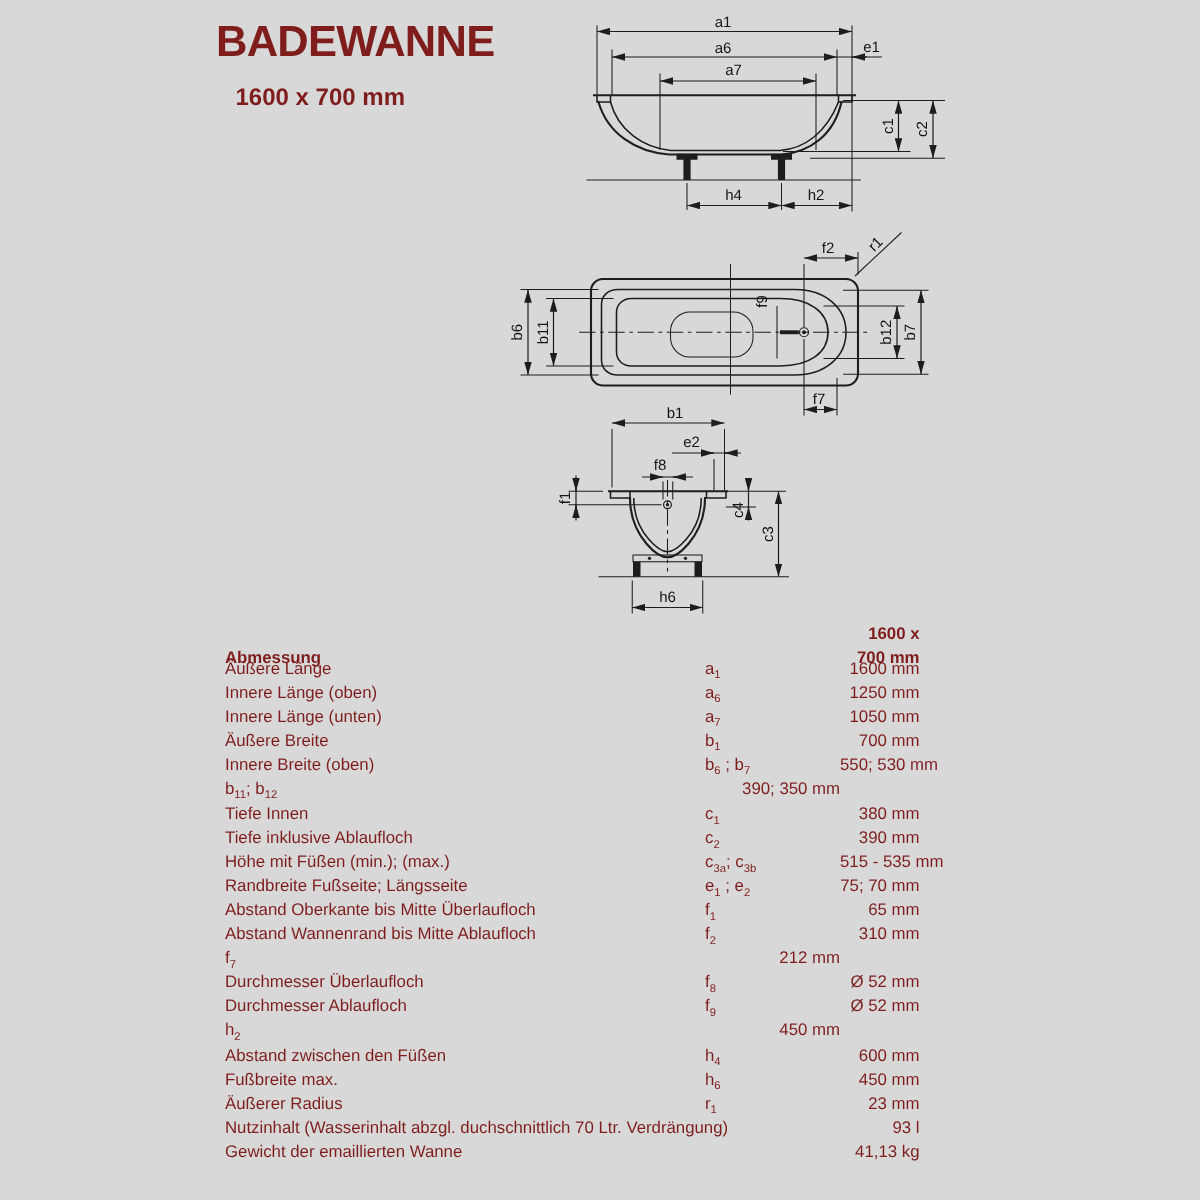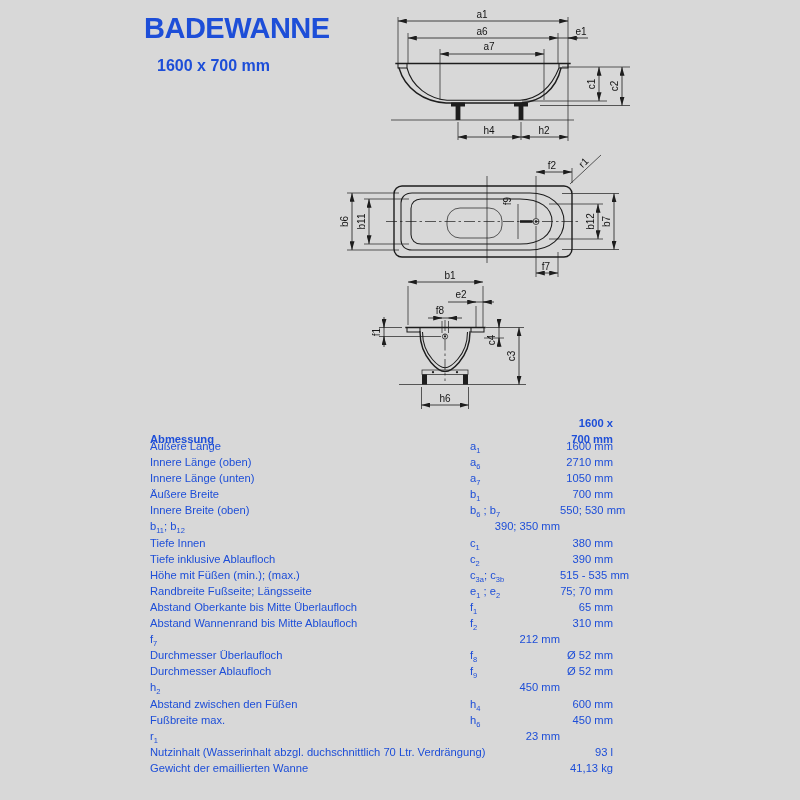--- a/index.html
+++ b/index.html
@@ -1,17 +1,17 @@
 <!DOCTYPE html>
 <html><head>
 <meta charset="utf-8">
 <style>
   html,body{margin:0;padding:0;}
   #canvas{position:relative;width:800px;height:800px;background:#d8d8d8;overflow:hidden;
-          font-family:"Liberation Sans",sans-serif;color:#1d4ed8;}
+          font-family:"Liberation Sans",sans-serif;color:#7f1d1d;}
   #title{position:absolute;left:144px;top:12px;font-size:29px;font-weight:bold;letter-spacing:-0.5px;}
   #subtitle{position:absolute;left:157px;top:57px;font-size:16px;font-weight:bold;}
   #drawings{position:absolute;left:0;top:0;width:800px;height:420px;}
   svg text{font-family:"Liberation Sans",sans-serif;font-size:10px;fill:#141414;text-anchor:middle;}
   .ol{stroke:#1d1d1d;stroke-width:1.4;fill:none;stroke-linecap:square;}
   .ml{stroke:#1d1d1d;stroke-width:1.05;fill:none;}
   .dl{stroke:#1d1d1d;stroke-width:0.8;fill:none;}
   .tl{stroke:#1d1d1d;stroke-width:0.7;fill:none;}
   .cl{stroke:#1d1d1d;stroke-width:0.7;fill:none;stroke-dasharray:11 3 2.5 3;}
   .fil{fill:#1d1d1d;stroke:none;}
@@ -210,21 +210,21 @@
     </div>
     <div>
         <div class="trow">
           <div class="tlabel">Äußere Länge</div>
           <div class="tsym">a<sub>1</sub></div>
           <div class="tval">1600 mm</div>
         </div>
         <div class="trow">
           <div class="tlabel">Innere Länge (oben)</div>
           <div class="tsym">a<sub>6</sub></div>
-          <div class="tval">2710 mm</div>
+          <div class="tval">1250 mm</div>
         </div>
         <div class="trow">
           <div class="tlabel">Innere Länge (unten)</div>
           <div class="tsym">a<sub>7</sub></div>
           <div class="tval">1050 mm</div>
         </div>
         <div class="trow">
           <div class="tlabel">Äußere Breite</div>
           <div class="tsym">b<sub>1</sub></div>
           <div class="tval">700 mm</div>
@@ -290,20 +290,21 @@
           <div class="tlabel">Abstand zwischen den Füßen</div>
           <div class="tsym">h<sub>4</sub></div>
           <div class="tval">600 mm</div>
         </div>
         <div class="trow">
           <div class="tlabel">Fußbreite max.</div>
           <div class="tsym">h<sub>6</sub></div>
           <div class="tval">450 mm</div>
         </div>
         <div class="trow">
+          <div class="tlabel">Äußerer Radius</div>
           <div class="tsym">r<sub>1</sub></div>
           <div class="tval">23 mm</div>
         </div>
         <div class="trow">
           <div class="tlabel">Nutzinhalt (Wasserinhalt abzgl. duchschnittlich 70 Ltr. Verdrängung)</div>
           <div class="tsym"></div>
           <div class="tval">93 l</div>
         </div>
         <div class="trow">
           <div class="tlabel">Gewicht der emaillierten Wanne</div>

